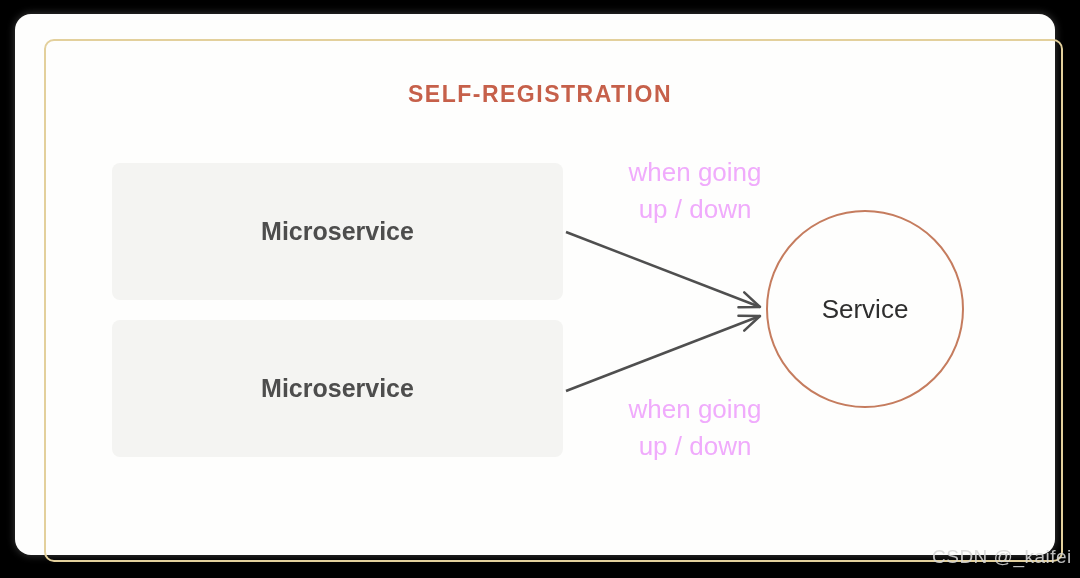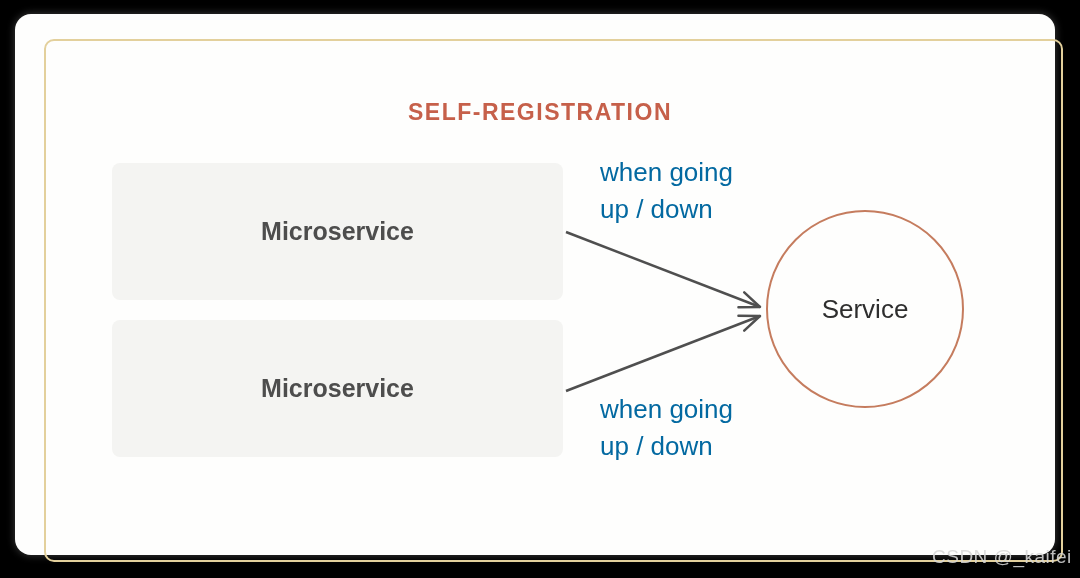--- a/index.html
+++ b/index.html
@@ -31,21 +31,20 @@
 
   .title {
     position: absolute;
     left: 0; top: 81px;
     width: 1080px;
     text-align: center;
     font-size: 23px;
     font-weight: 700;
     letter-spacing: 1.5px;
     color: #c6604a;
-    margin-top: 18px;
   }
 
   .node-box {
     position: absolute;
     left: 112px;
     width: 451px; height: 137px;
     background: #f4f4f2;
     border-radius: 8px;
     display: flex;
     align-items: center;
@@ -70,23 +69,23 @@
     font-size: 26px;
     color: #2e2e2e;
     line-height: 37px;
     text-align: center;
   }
 
   .edge-label {
     position: absolute;
     left: 600px;
     width: 190px;
-    text-align: left;
+    text-align: center;
     font-size: 26px;
-    color: #0369a1;
+    color: #f0abfc;
     line-height: 37px;
   }
   .edge-label.top { top: 154px; }
   .edge-label.bottom { top: 391px; }
   .edge-label span { display: block; }
 
   .arrows-layer {
     position: absolute;
     inset: 0;
     width: 1080px; height: 578px;

